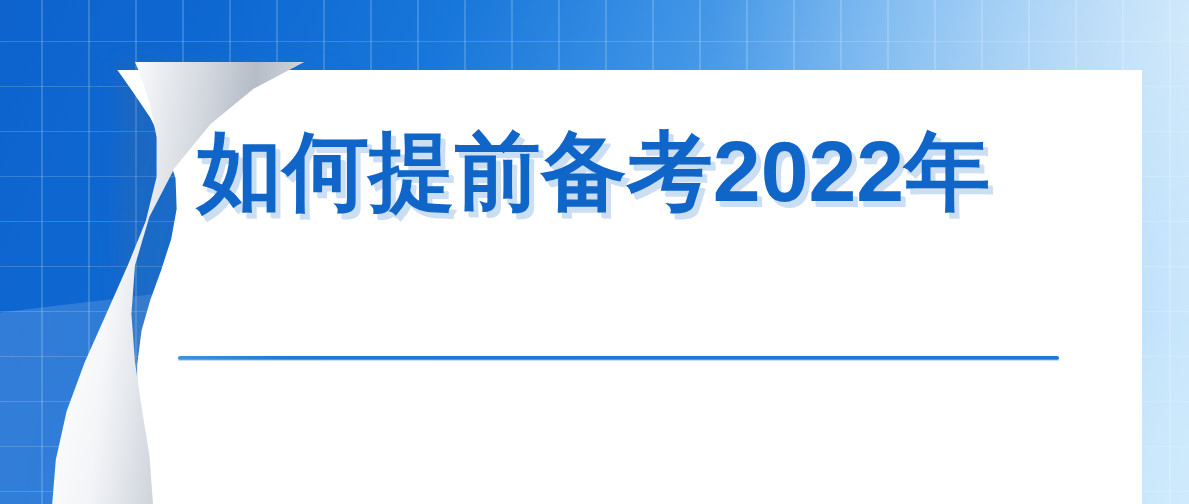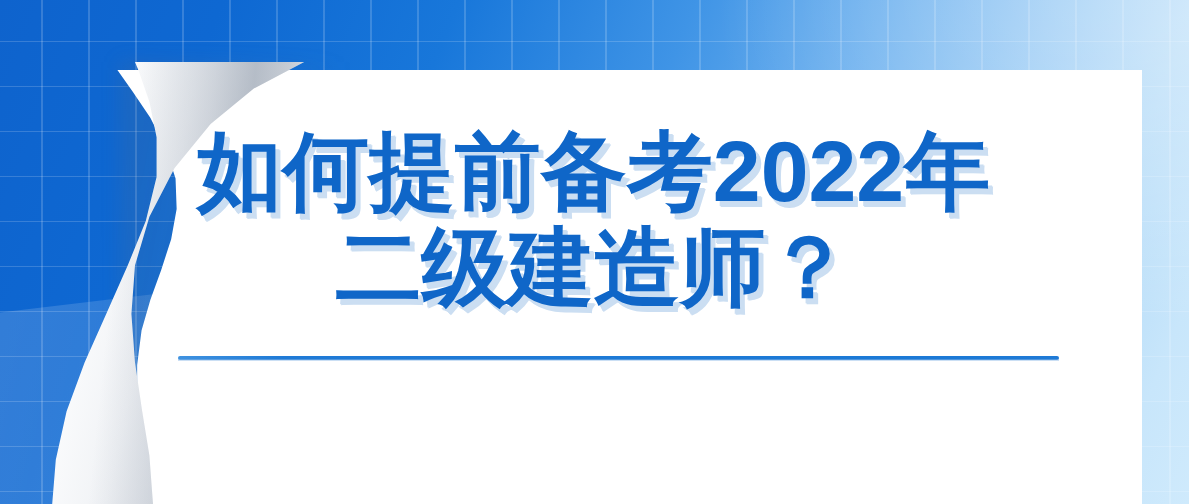--- a/index.html
+++ b/index.html
@@ -200,18 +200,17 @@
 
   <div class="card"></div>
 
   <div class="card-curl">
     <div class="card-curl-inner"></div>
     <div class="card-curl-shade"></div>
   </div>
 
   <div class="title-block">
     <div class="title-line line1">如何提前备考2022年</div>
-    <div class="title-line line2">二级建造师？</div>
   </div>
 
   <div class="divider"></div>
 
 </div>
 
 </body></html>

